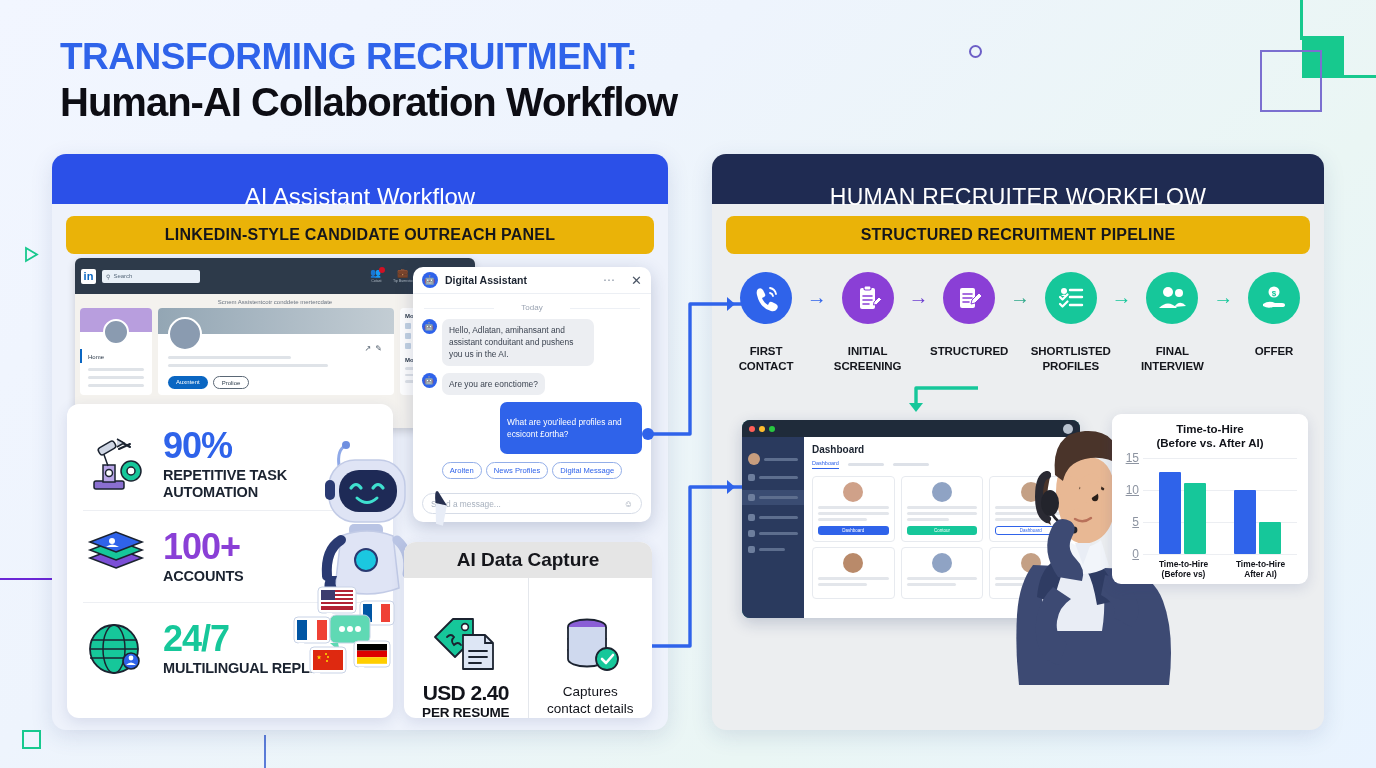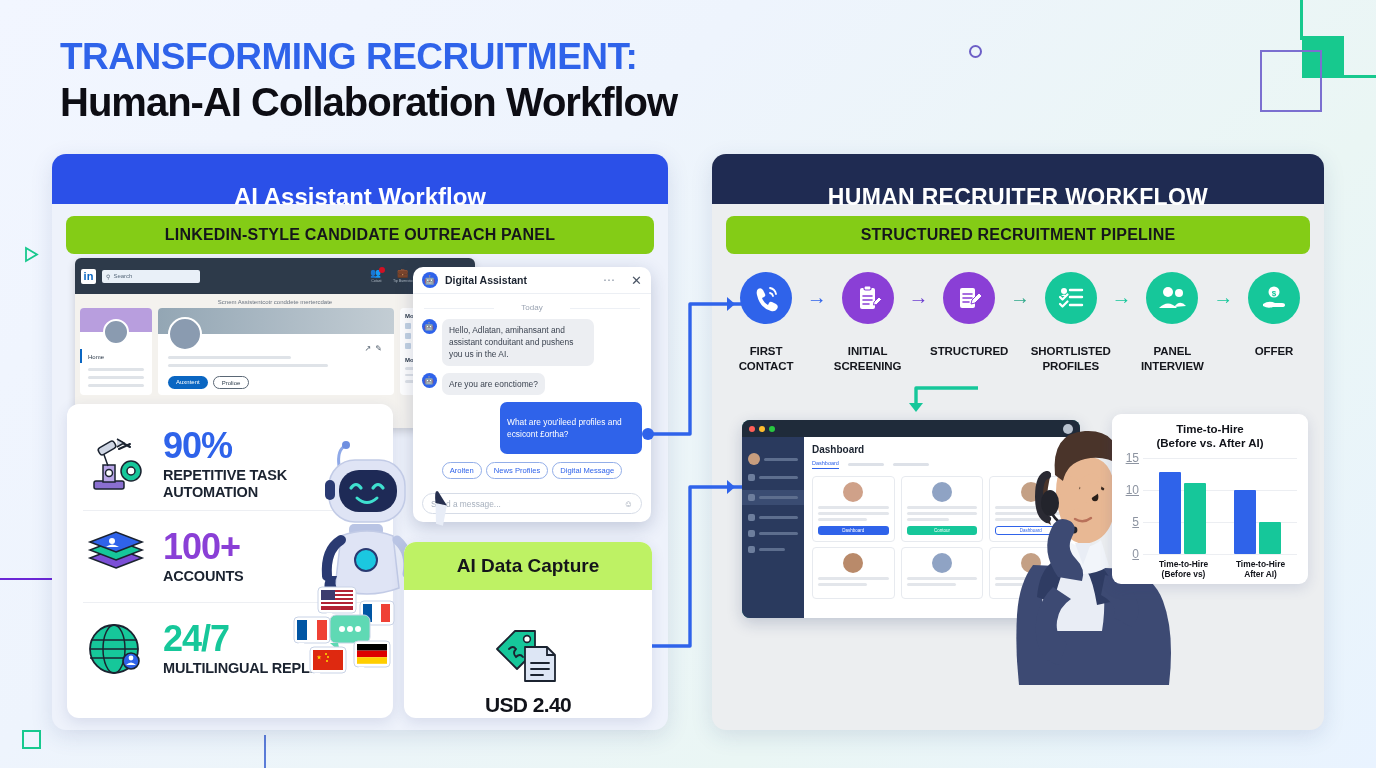--- a/index.html
+++ b/index.html
@@ -32,24 +32,24 @@
   .title-2 { font-size: 40px; font-weight: bold; color: #0d0d14; letter-spacing: -1px; line-height: 1.15; margin-top: 2px; }
 
   
   .panel { position: absolute; border-radius: 14px; overflow: hidden; box-shadow: 0 6px 22px rgba(40,60,120,.13); }
   .panel-left { left: 52px; top: 154px; width: 616px; height: 576px; background: #eef2fb; }
   .panel-right { left: 712px; top: 154px; width: 612px; height: 576px; background: #eceef0; }
 
   .panel-head { height: 50px; display: flex; align-items: center; justify-content: center; }
   .panel-head-left { background: #2b50e8; }
   .panel-head-right { background: #1f2b52; }
-  .panel-head-title { color: #fff; font-size: 24px; font-weight: bold; margin-top: 36px; }
+  .panel-head-title { color: #fff; font-size: 24px; font-weight: normal; margin-top: 36px; }
   .panel-head-title.caps { font-size: 23px; letter-spacing: .3px; }
 
-  .subhead { margin: 12px 14px 0 14px; height: 38px; border-radius: 8px; background: #84cc16;
+  .subhead { margin: 12px 14px 0 14px; height: 38px; border-radius: 8px; background: #eab308;
              display: flex; align-items: center; justify-content: center; }
   .subhead-text { font-size: 16px; font-weight: bold; color: #15161b; letter-spacing: .2px; }
 
   
   .li-mock { position: absolute; left: 75px; top: 258px; width: 400px; height: 170px;
              background: #f4f2ee; border-radius: 6px; overflow: hidden;
              box-shadow: 0 3px 9px rgba(0,0,0,.16); }
   .li-topbar { height: 36px; background: #2d3a4a; display: flex; align-items: center; padding: 0 6px; gap: 6px; }
   .li-logo { width: 15px; height: 15px; background: #fff; color: #0a66c2; font-size: 11px; font-weight: bold;
              display: flex; align-items: center; justify-content: center; border-radius: 2px; }
@@ -120,21 +120,21 @@
   .stat-row + .stat-row { border-top: 1px solid #edeff3; }
   .stat-ico { width: 66px; flex: none; display: flex; align-items: center; justify-content: center; }
   .stat-num { font-size: 36px; font-weight: bold; line-height: 1; letter-spacing: -1px; }
   .stat-lbl { font-size: 14.5px; font-weight: bold; color: #1b2330; line-height: 1.12; margin-top: 3px; letter-spacing: -.2px; }
   .robot { position: absolute; left: 305px; top: 440px; width: 120px; height: 185px; }
   .flags { position: absolute; left: 292px; top: 585px; width: 115px; height: 105px; }
 
   
   .capture { position: absolute; left: 404px; top: 542px; width: 248px; height: 176px; background: #fff;
              border-radius: 12px; overflow: hidden; box-shadow: 0 4px 14px rgba(40,60,120,.12); }
-  .capture-head { height: 48px; background: #bef264; display: flex; align-items: center; justify-content: center; }
+  .capture-head { height: 36px; background: #e5e5e5; display: flex; align-items: center; justify-content: center; }
   .capture-head-t { font-size: 19px; font-weight: bold; color: #15161b; }
   .capture-body { display: flex; height: 177px; }
   .cap-cell { flex: 1; display: flex; flex-direction: column; align-items: center; justify-content: center; padding: 6px; }
   .cap-cell + .cap-cell { border-left: 1px solid #e4e7ec; }
   .cap-big { font-size: 21px; font-weight: bold; color: #11131a; letter-spacing: -.6px; margin-top: 8px; }
   .cap-sub { font-size: 13.5px; font-weight: bold; color: #11131a; letter-spacing: -.2px; }
   .cap-txt { font-size: 13.5px; color: #11131a; line-height: 1.2; text-align: center; margin-top: 10px; }
 
   
   .pipeline { position: absolute; left: 730px; top: 272px; width: 580px; display: flex;
@@ -472,20 +472,34 @@
         <path d="M6 24 L24 6 L44 6 L44 26 L26 44 Z" fill="#16c79a" stroke="#1b2330" stroke-width="1.8" stroke-linejoin="round"></path>
         <circle cx="36" cy="14" r="3.4" fill="#fff" stroke="#1b2330" stroke-width="1.6"></circle>
         <path d="M18 24 q4 -4 7 0 q-4 4 0 8 q4 -4 7 0" stroke="#1b2330" stroke-width="1.8" fill="none" stroke-linecap="round"></path>
         <path d="M34 22 h22 l8 8 v26 h-30 Z" fill="#dde6f5" stroke="#1b2330" stroke-width="1.8" stroke-linejoin="round"></path>
         <path d="M56 22 v8 h8" fill="none" stroke="#1b2330" stroke-width="1.8"></path>
         <path d="M40 38 h18 M40 44 h18 M40 50 h12" stroke="#1b2330" stroke-width="1.8" stroke-linecap="round"></path>
       </svg>
       <div class="cap-big">USD 2.40</div>
       <div class="cap-sub">PER RESUME</div>
     </div>
+    <div class="cap-cell">
+      <svg width="66" height="58" viewBox="0 0 66 58">
+        <ellipse cx="30" cy="11" rx="19" ry="7.5" fill="#8a5fd6" stroke="#1b2330" stroke-width="1.8"></ellipse>
+        <path d="M11 11 v11 a19 7.5 0 0 0 38 0 v-11" fill="#cfd9ee" stroke="#1b2330" stroke-width="1.8"></path>
+        <path d="M11 22 v11 a19 7.5 0 0 0 38 0 v-11" fill="#cfd9ee" stroke="#1b2330" stroke-width="1.8"></path>
+        <path d="M11 33 v10 a19 7.5 0 0 0 38 0 v-10" fill="#cfd9ee" stroke="#1b2330" stroke-width="1.8"></path>
+        <circle cx="50" cy="43" r="11" fill="#16c79a" stroke="#1b2330" stroke-width="1.8"></circle>
+        <path d="M45 43 l4 4 l7 -8" stroke="#fff" stroke-width="2.6" fill="none" stroke-linecap="round" stroke-linejoin="round"></path>
+      </svg>
+      <div class="cap-txt">
+        <div>Captures</div>
+        <div>contact details</div>
+      </div>
+    </div>
   </div>
 </div>
 
 <div class="panel panel-right">
   <div class="panel-head panel-head-right">
     <div class="panel-head-title caps">HUMAN RECRUITER WORKFLOW</div>
   </div>
   <div class="subhead">
     <div class="subhead-text">STRUCTURED RECRUITMENT PIPELINE</div>
   </div>
@@ -553,21 +567,21 @@
   <div class="pstep">
     <div class="pcirc" style="background:#16c79a">
       <svg width="30" height="28" viewBox="0 0 30 28">
           <circle cx="11" cy="8" r="5" fill="#fff"></circle>
           <path d="M2 24 q9 -9 18 0 Z" fill="#fff"></path>
           <circle cx="22" cy="9" r="4" fill="#fff"></circle>
           <path d="M17 23 q6 -8 12 -1 Z" fill="#fff"></path>
         </svg>
     </div>
     <div class="plbl">
-      <div>PANEL</div>
+      <div>FINAL</div>
       <div>INTERVIEW</div>
     </div>
   </div>
   <div class="parrow" style="color:#16c79a">→</div>
   <div class="pstep">
     <div class="pcirc" style="background:#16c79a">
       <svg width="28" height="28" viewBox="0 0 28 28">
           <circle cx="14" cy="8" r="5.5" fill="#fff"></circle>
           <text x="14" y="11.5" font-size="8" text-anchor="middle" fill="#16c79a" font-family="Liberation Sans, sans-serif" font-weight="bold">$</text>
           <path d="M3 20 q6 -4 12 -1 l7 0 q3 0 3 2 q0 2 -3 2 l-9 0 q-5 2 -10 -1 Z" fill="#fff"></path>

